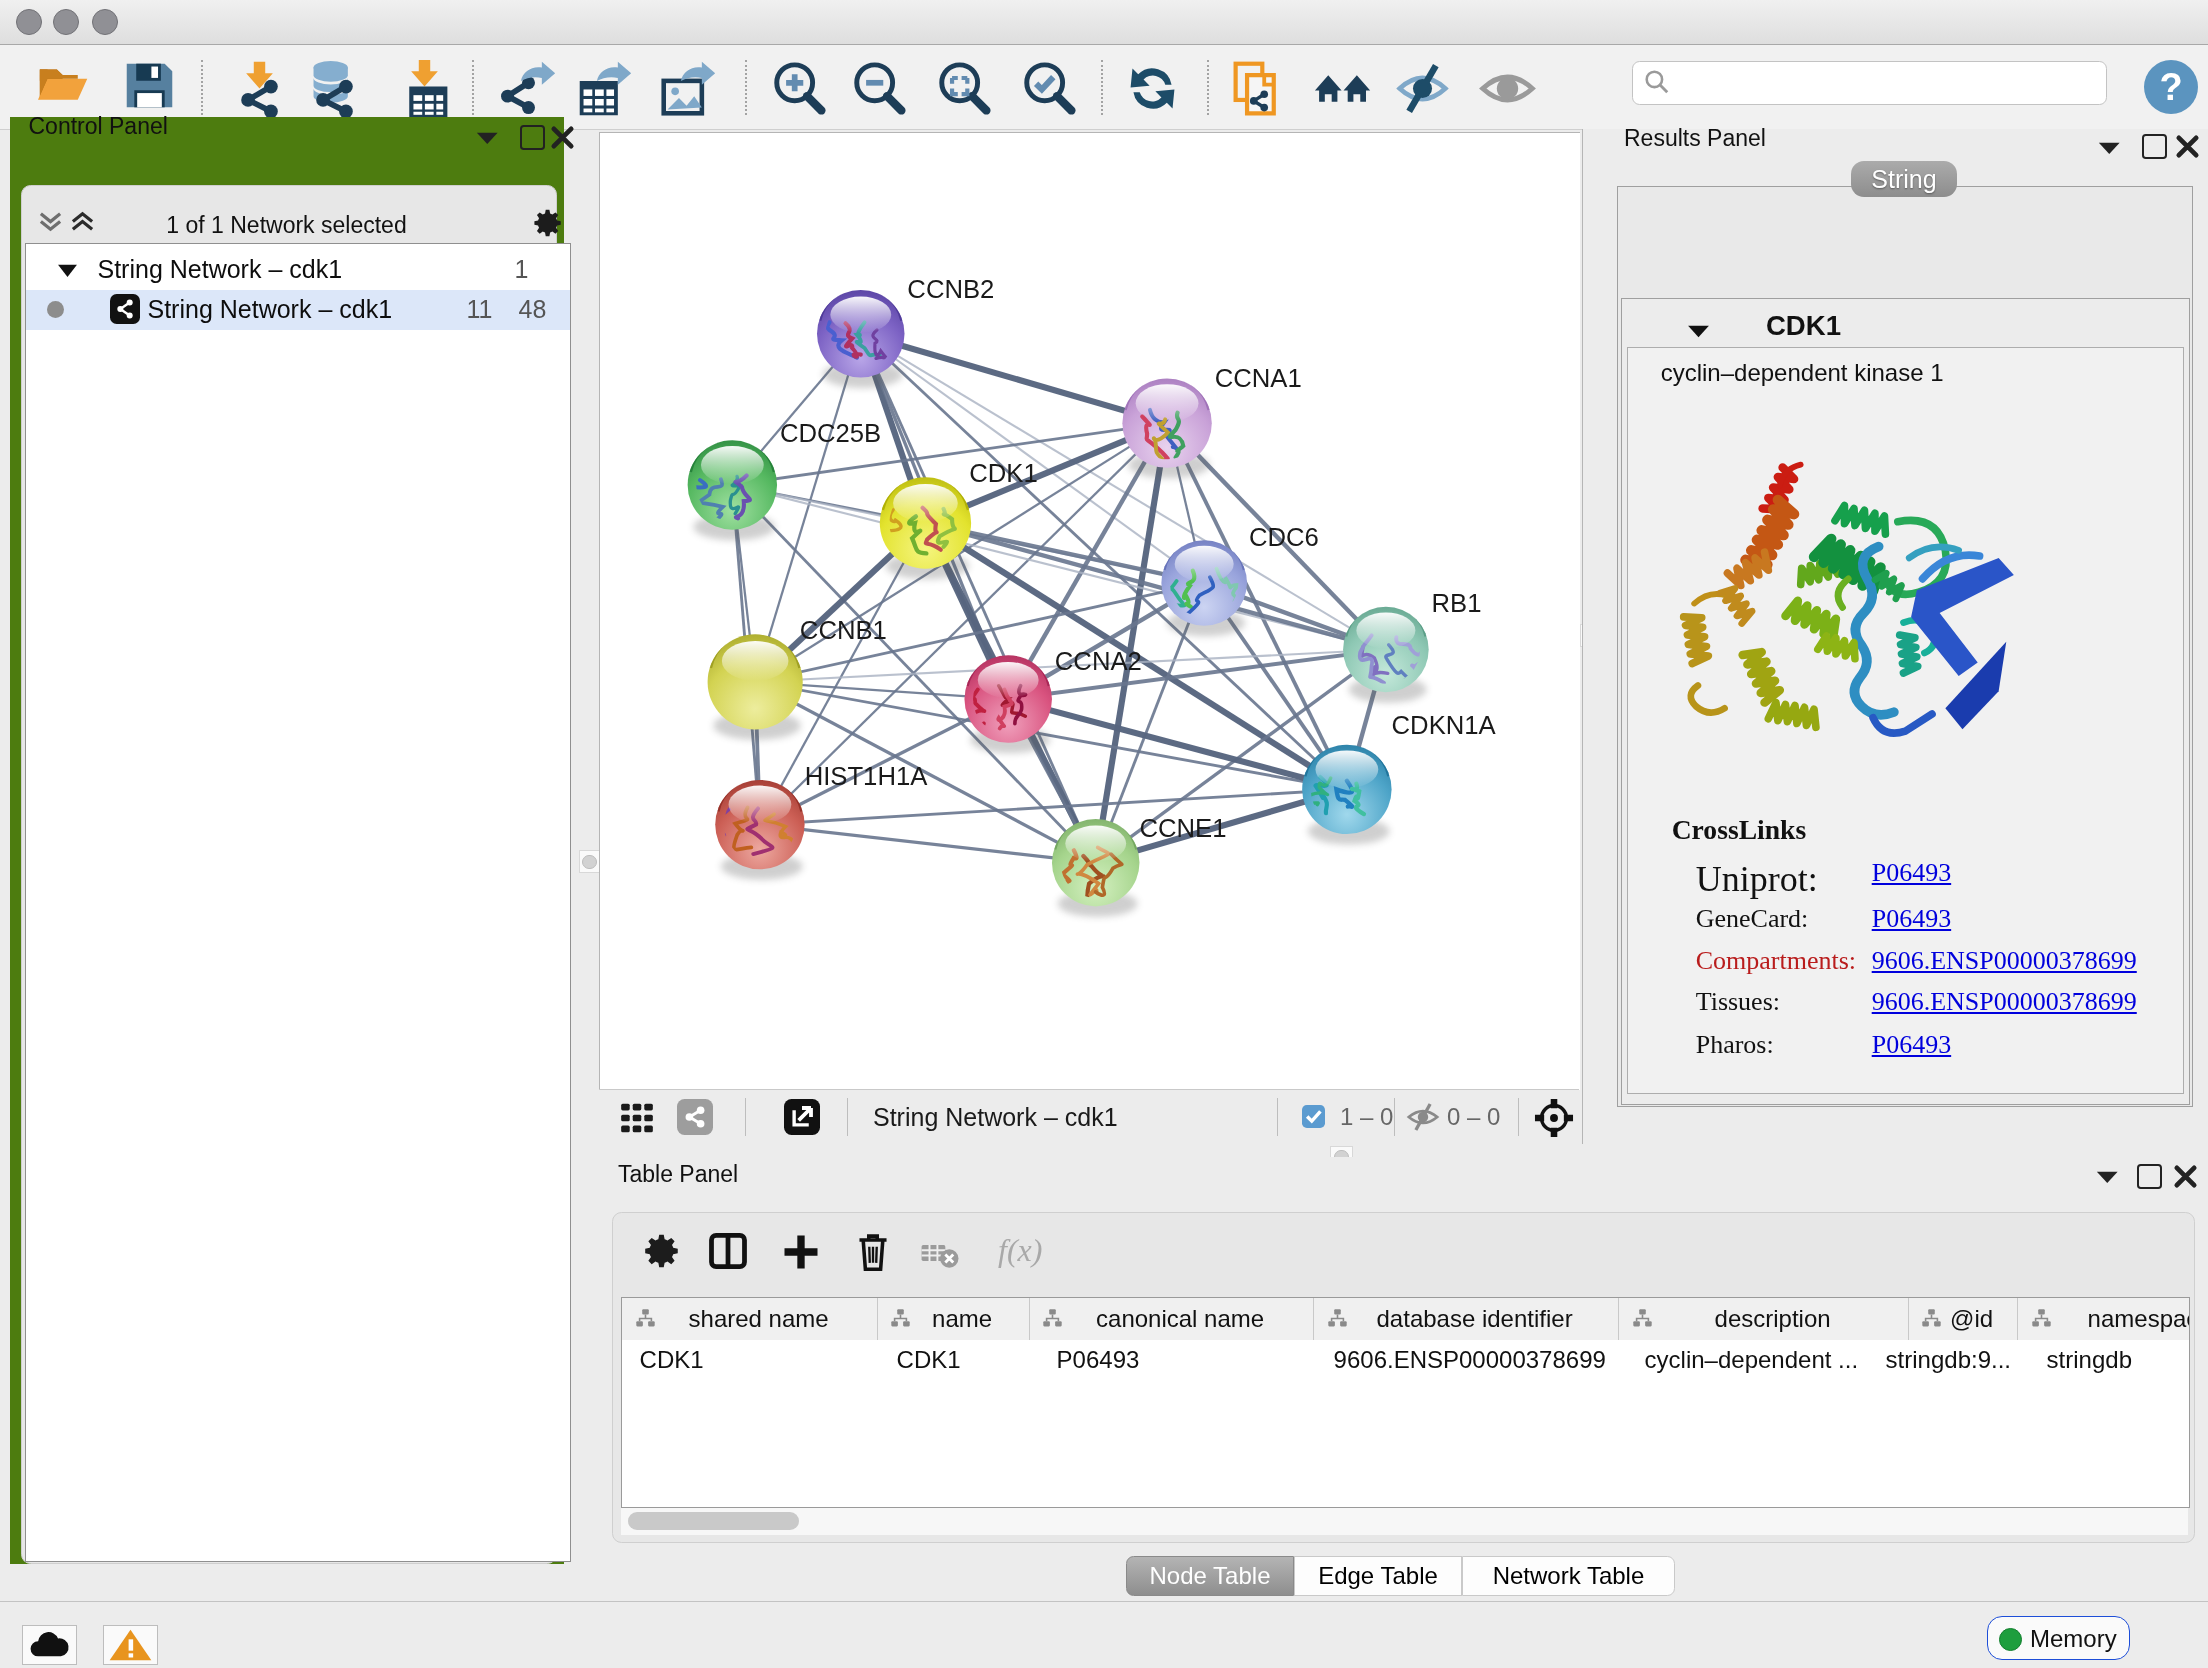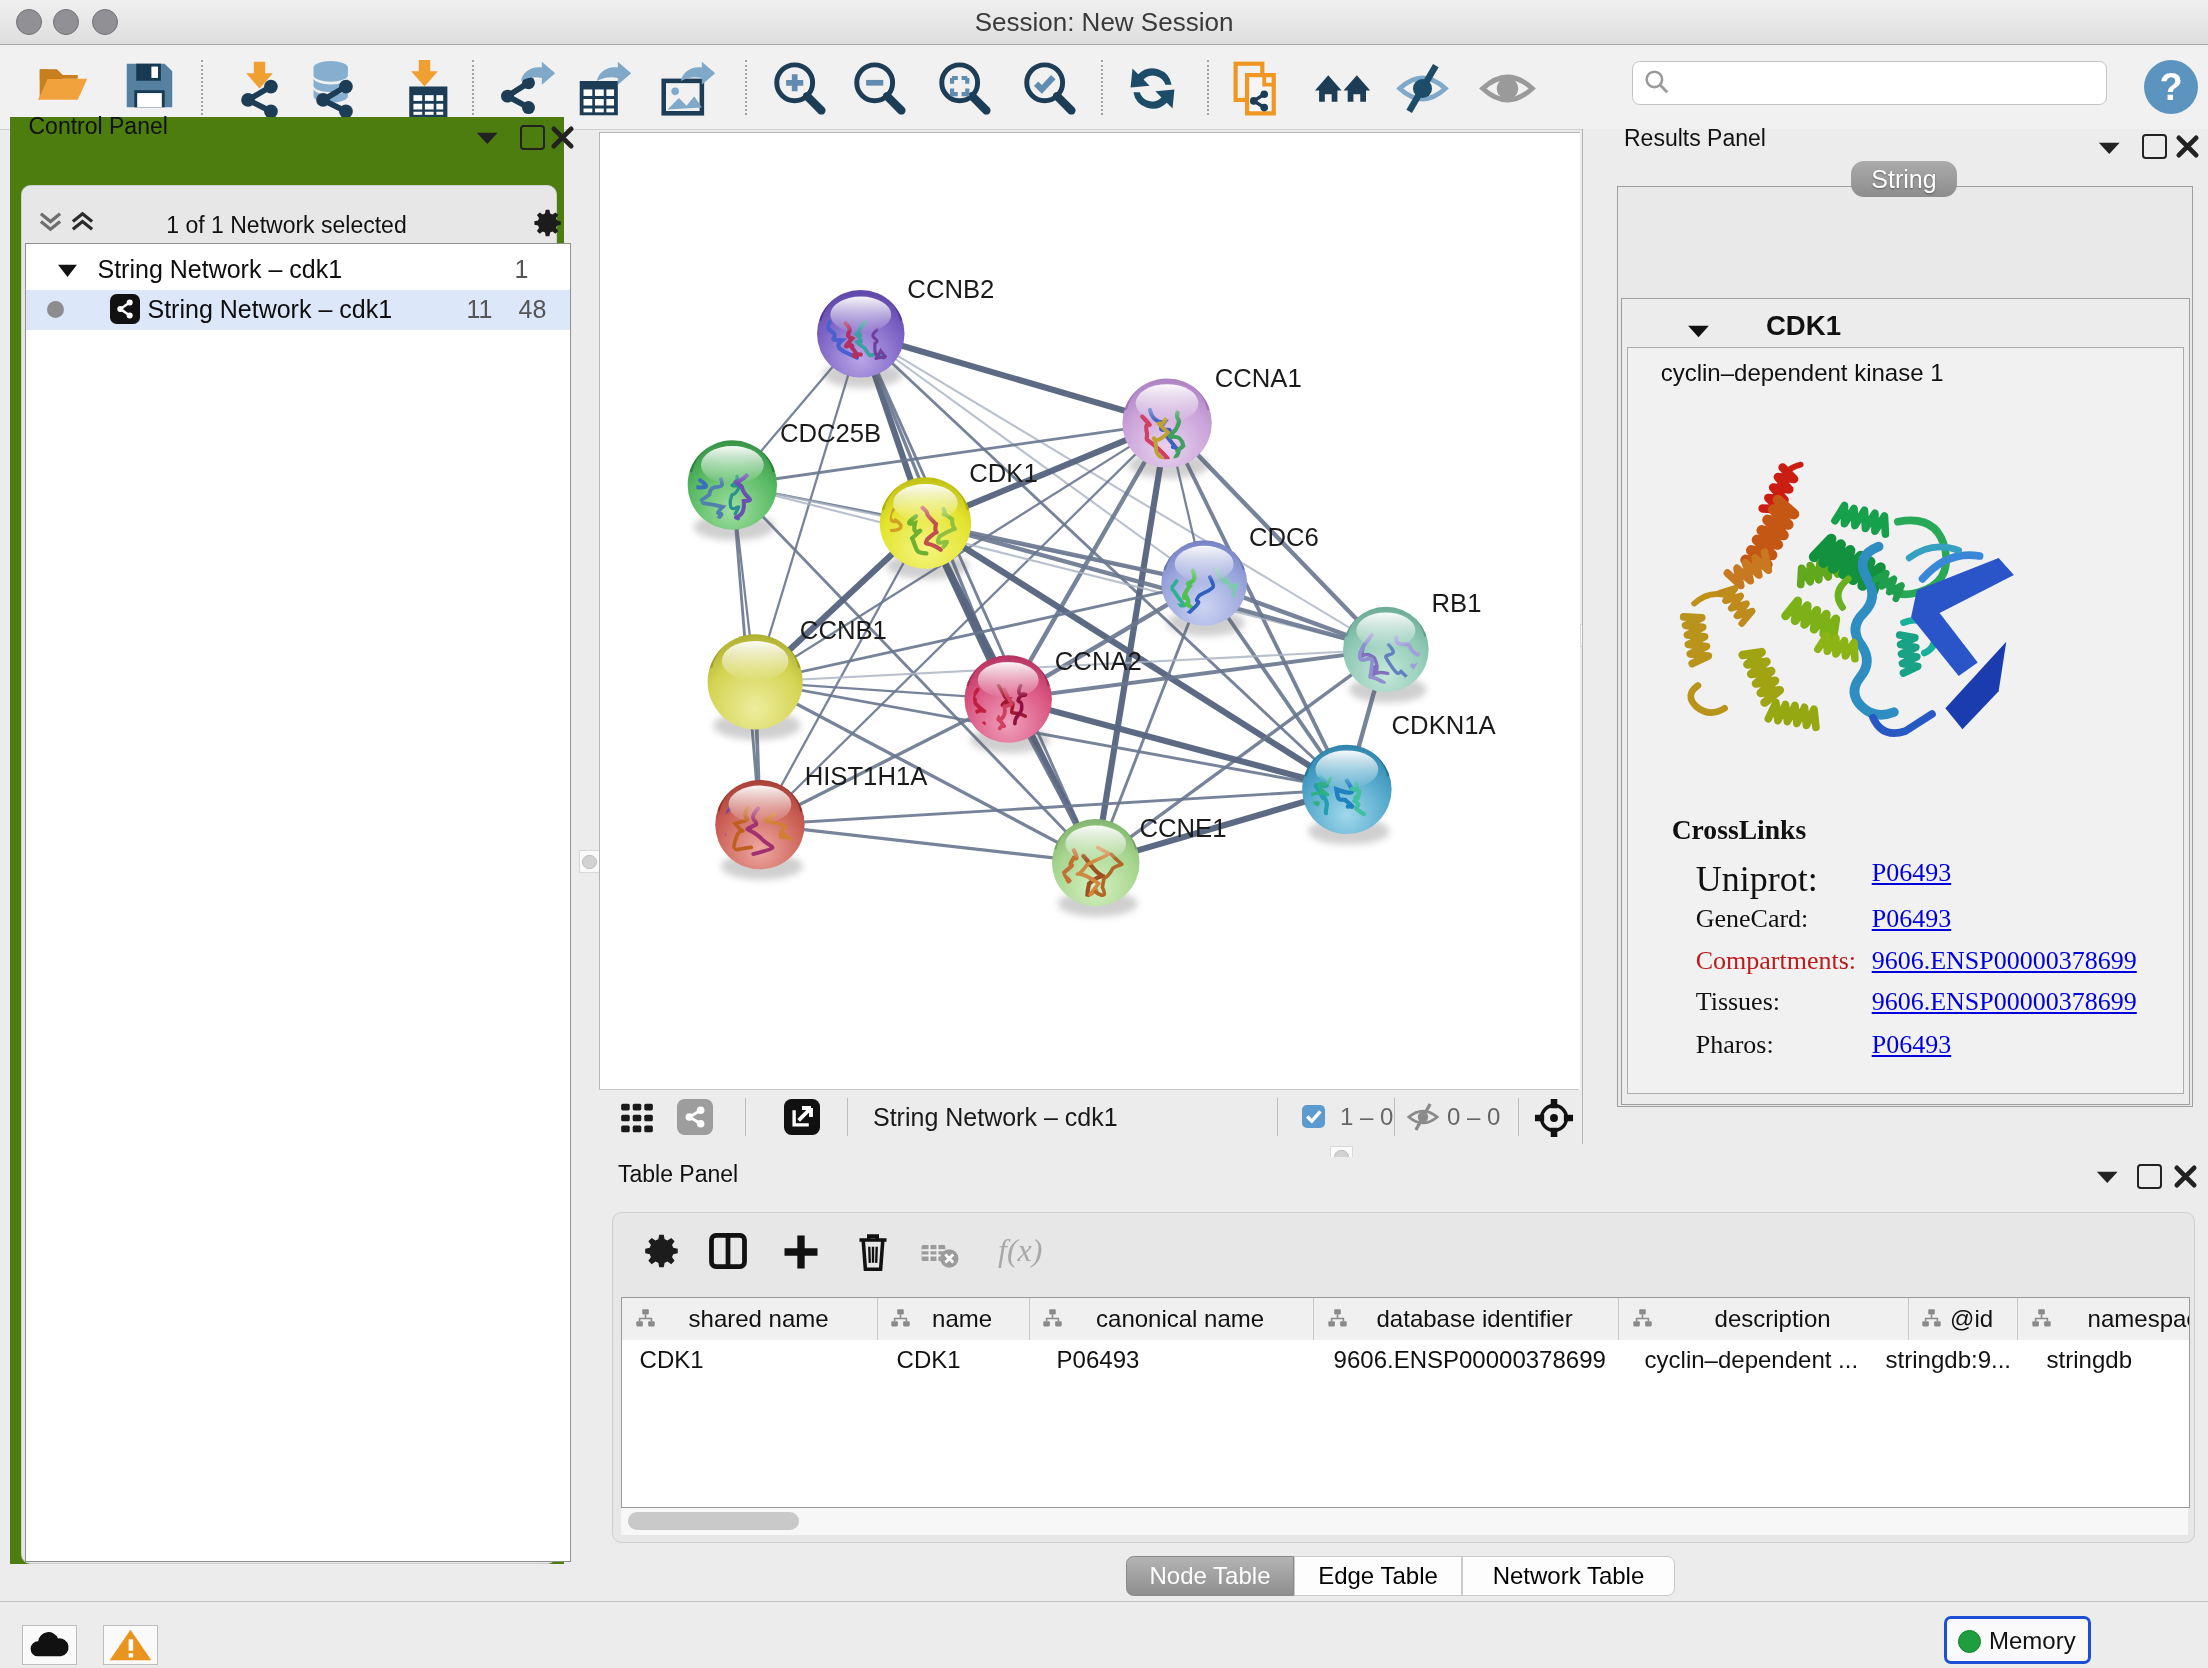--- a/index.html
+++ b/index.html
@@ -6,21 +6,20 @@
 svg{display:block}
 .ptitle{font-size:23px;color:#111}
 .tabsel{background:linear-gradient(#b4b4b4,#8e8e8e);color:#fff;border:1px solid #8a8a8a}
 .tabun{background:#fdfdfd;color:#000;border:1px solid #c9c9c9}
 </style></head><body>
 
 <div class="abs" style="left:0;top:0;width:2208px;height:44px;background:linear-gradient(#f0f0f0,#dedede);border-bottom:1px solid #a8a8a8">
  <div class="abs" style="left:16px;top:8.6px;width:24px;height:24px;border-radius:50%;background:#909095;border:1.9px solid #717176"></div>
  <div class="abs" style="left:53px;top:8.6px;width:24px;height:24px;border-radius:50%;background:#909095;border:1.9px solid #717176"></div>
  <div class="abs" style="left:92px;top:8.6px;width:24px;height:24px;border-radius:50%;background:#909095;border:1.9px solid #717176"></div>
- <div class="abs" style="left:0;top:6.7px;width:2208px;text-align:center;font-size:26px;color:#3a3a3a">Session: New Session</div>
 </div>
 <div class="abs" style="left:0;top:45px;width:2208px;height:84px;background:#f1f1f1;border-bottom:1px solid #cfcfcf">
     <div class="abs" style="left:34px;top:13.3px">
       <svg width="61" height="55" viewBox="0 0 32 29">
         <path d="M3 6 h9 l3 3 h0 v3 h-12 z" fill="#b86f14"></path>
         <path d="M3 6 v16 l4 -10 h2 v-3 l-2 -3 z" fill="#b86f14"></path>
         <path d="M2 22 L7 11 h21 l-5 11 z" fill="#f2a23c"></path>
         <path d="M3 6 h9 l3 3 h8 v2 H7 l-4 9 z" fill="#c87f1e"></path>
       </svg>
     </div>
@@ -844,17 +843,17 @@
         <path d="M8 16 a4 4 0 0 1 0 -8 a5.5 5.5 0 0 1 10.5 -1.5 a4.5 4.5 0 0 1 1.5 9.5 z" fill="#111"></path>
       </svg>
     </div>
     <div class="abs" style="left:103px;top:23px;width:53px;height:38px;background:#fafafa;border:1px solid #bdbdbd">
       <svg width="53" height="38" viewBox="0 0 28 20">
         <path d="M14 2 L25 18 H3 z" fill="#e8941e"></path>
         <rect x="13" y="7" width="2.4" height="6" fill="#fff"></rect>
         <rect x="13" y="14.4" width="2.4" height="2.2" fill="#fff"></rect>
       </svg>
     </div>
-    <div class="abs" style="left:1944px;top:14.3px;width:141px;height:42px;background:#fafafa;border:3px solid #1d4ed8;border-radius:7px">
+    <div class="abs" style="left:1987px;top:14.3px;width:141px;height:42px;background:#fafafa;border:1px solid #1d4ed8;border-radius:15px">
       <div style="position:absolute;left:11.4px;top:10.5px;width:21px;height:21px;border-radius:50%;background:#1e9e3e;border:1px solid #13802f"></div>
       <div style="position:absolute;left:42px;top:7.6px;font-size:24px;color:#111">Memory</div>
     </div>
   </div>
 
 </body></html>

